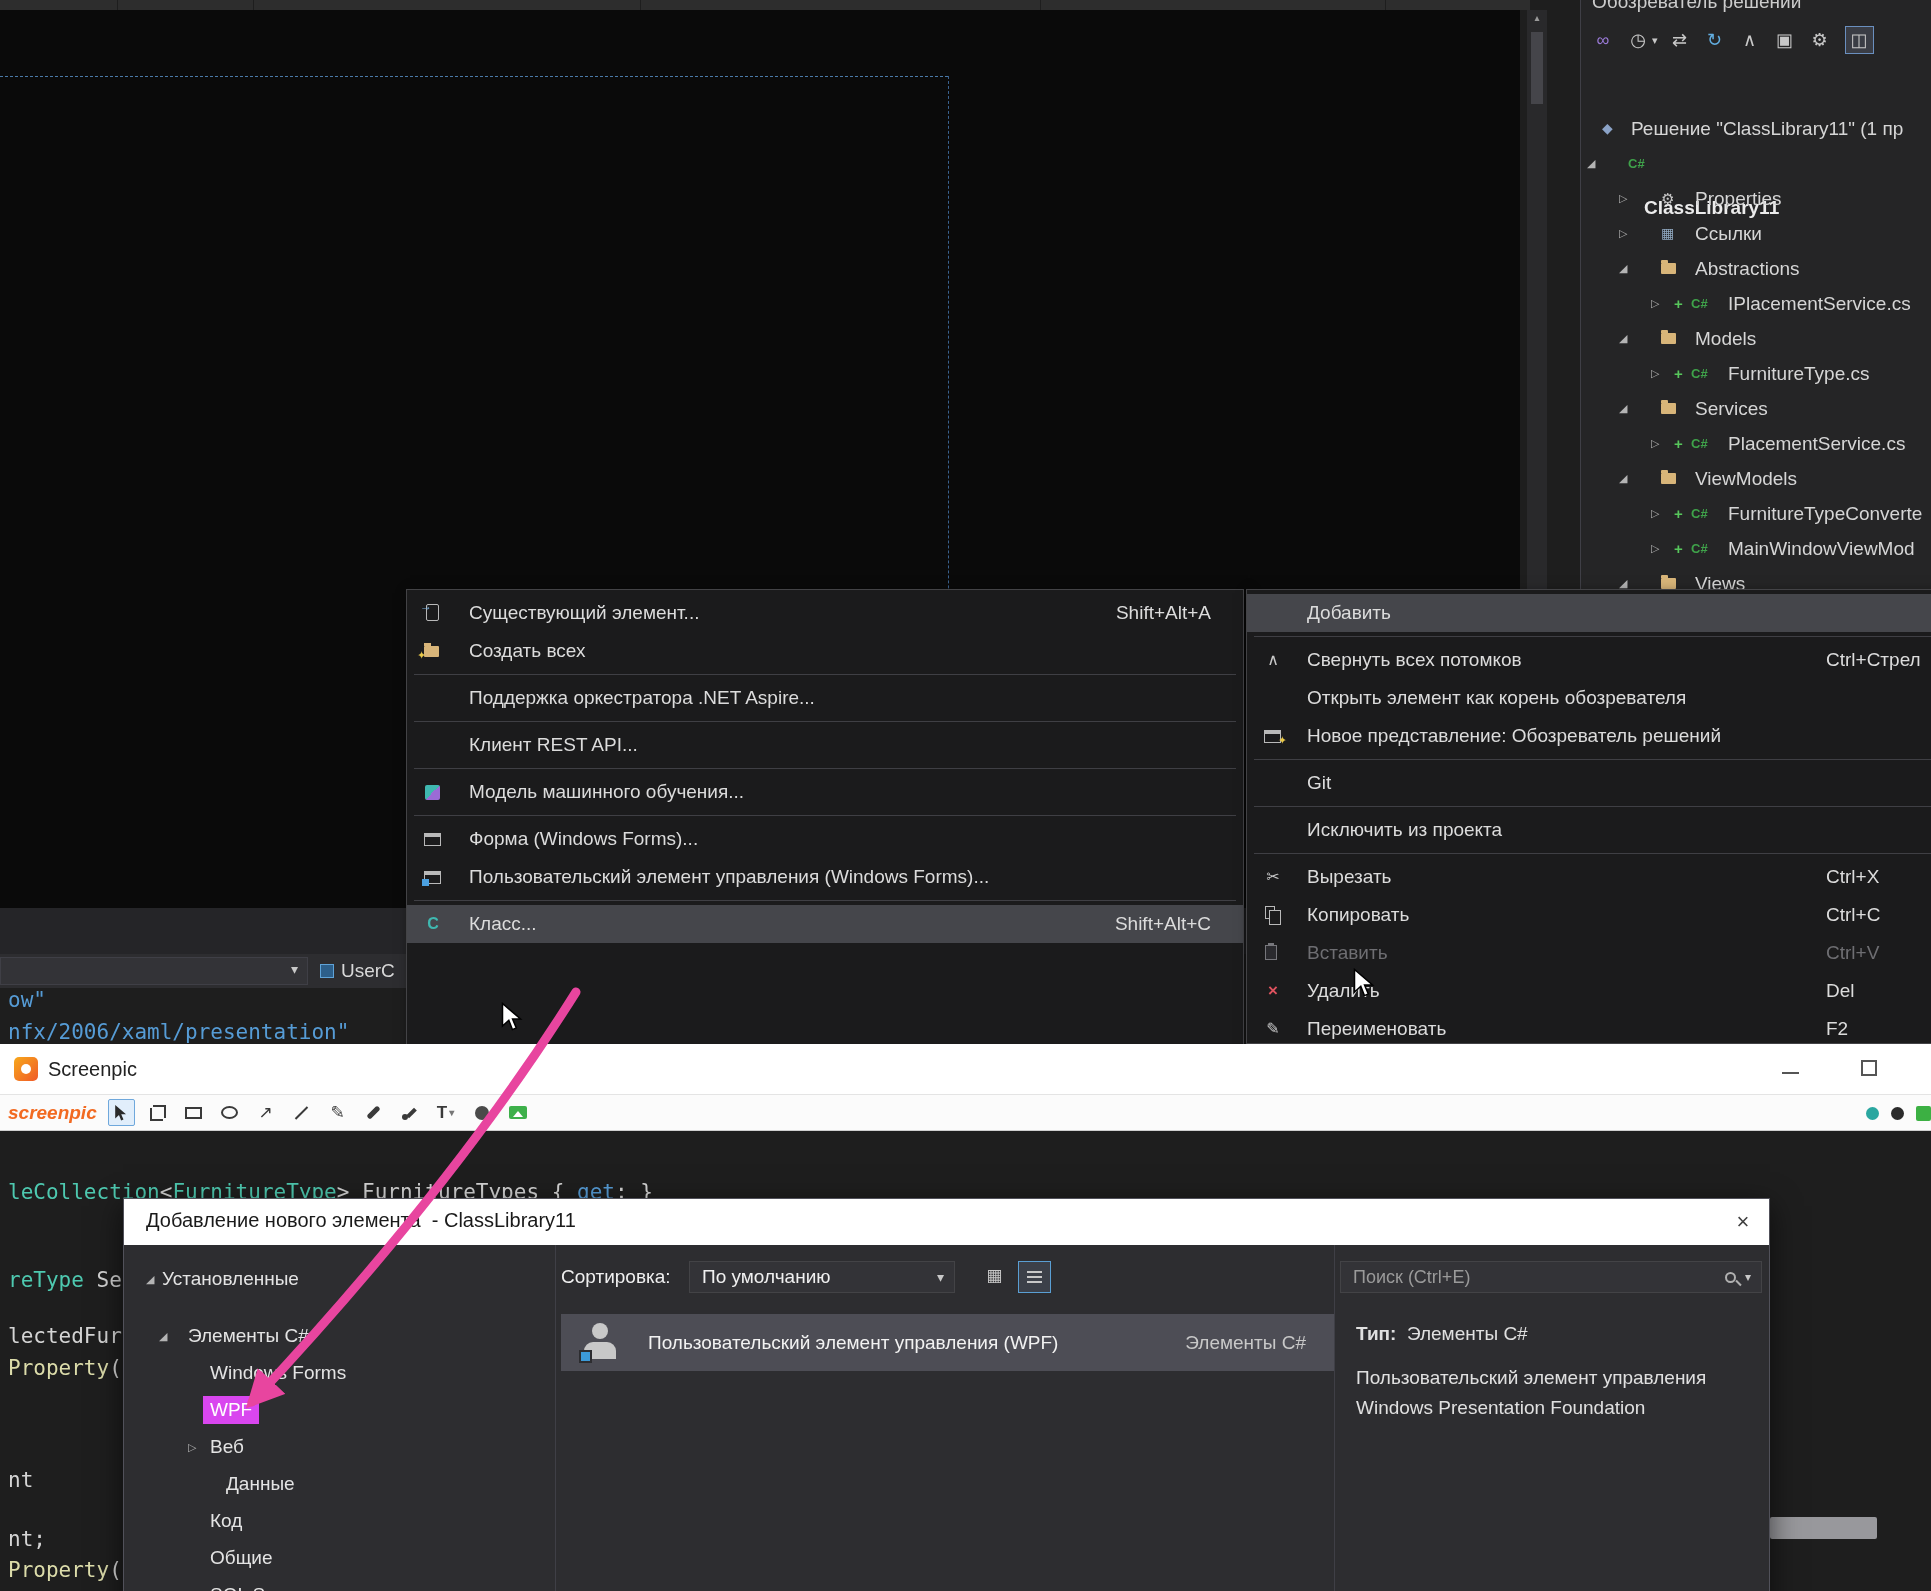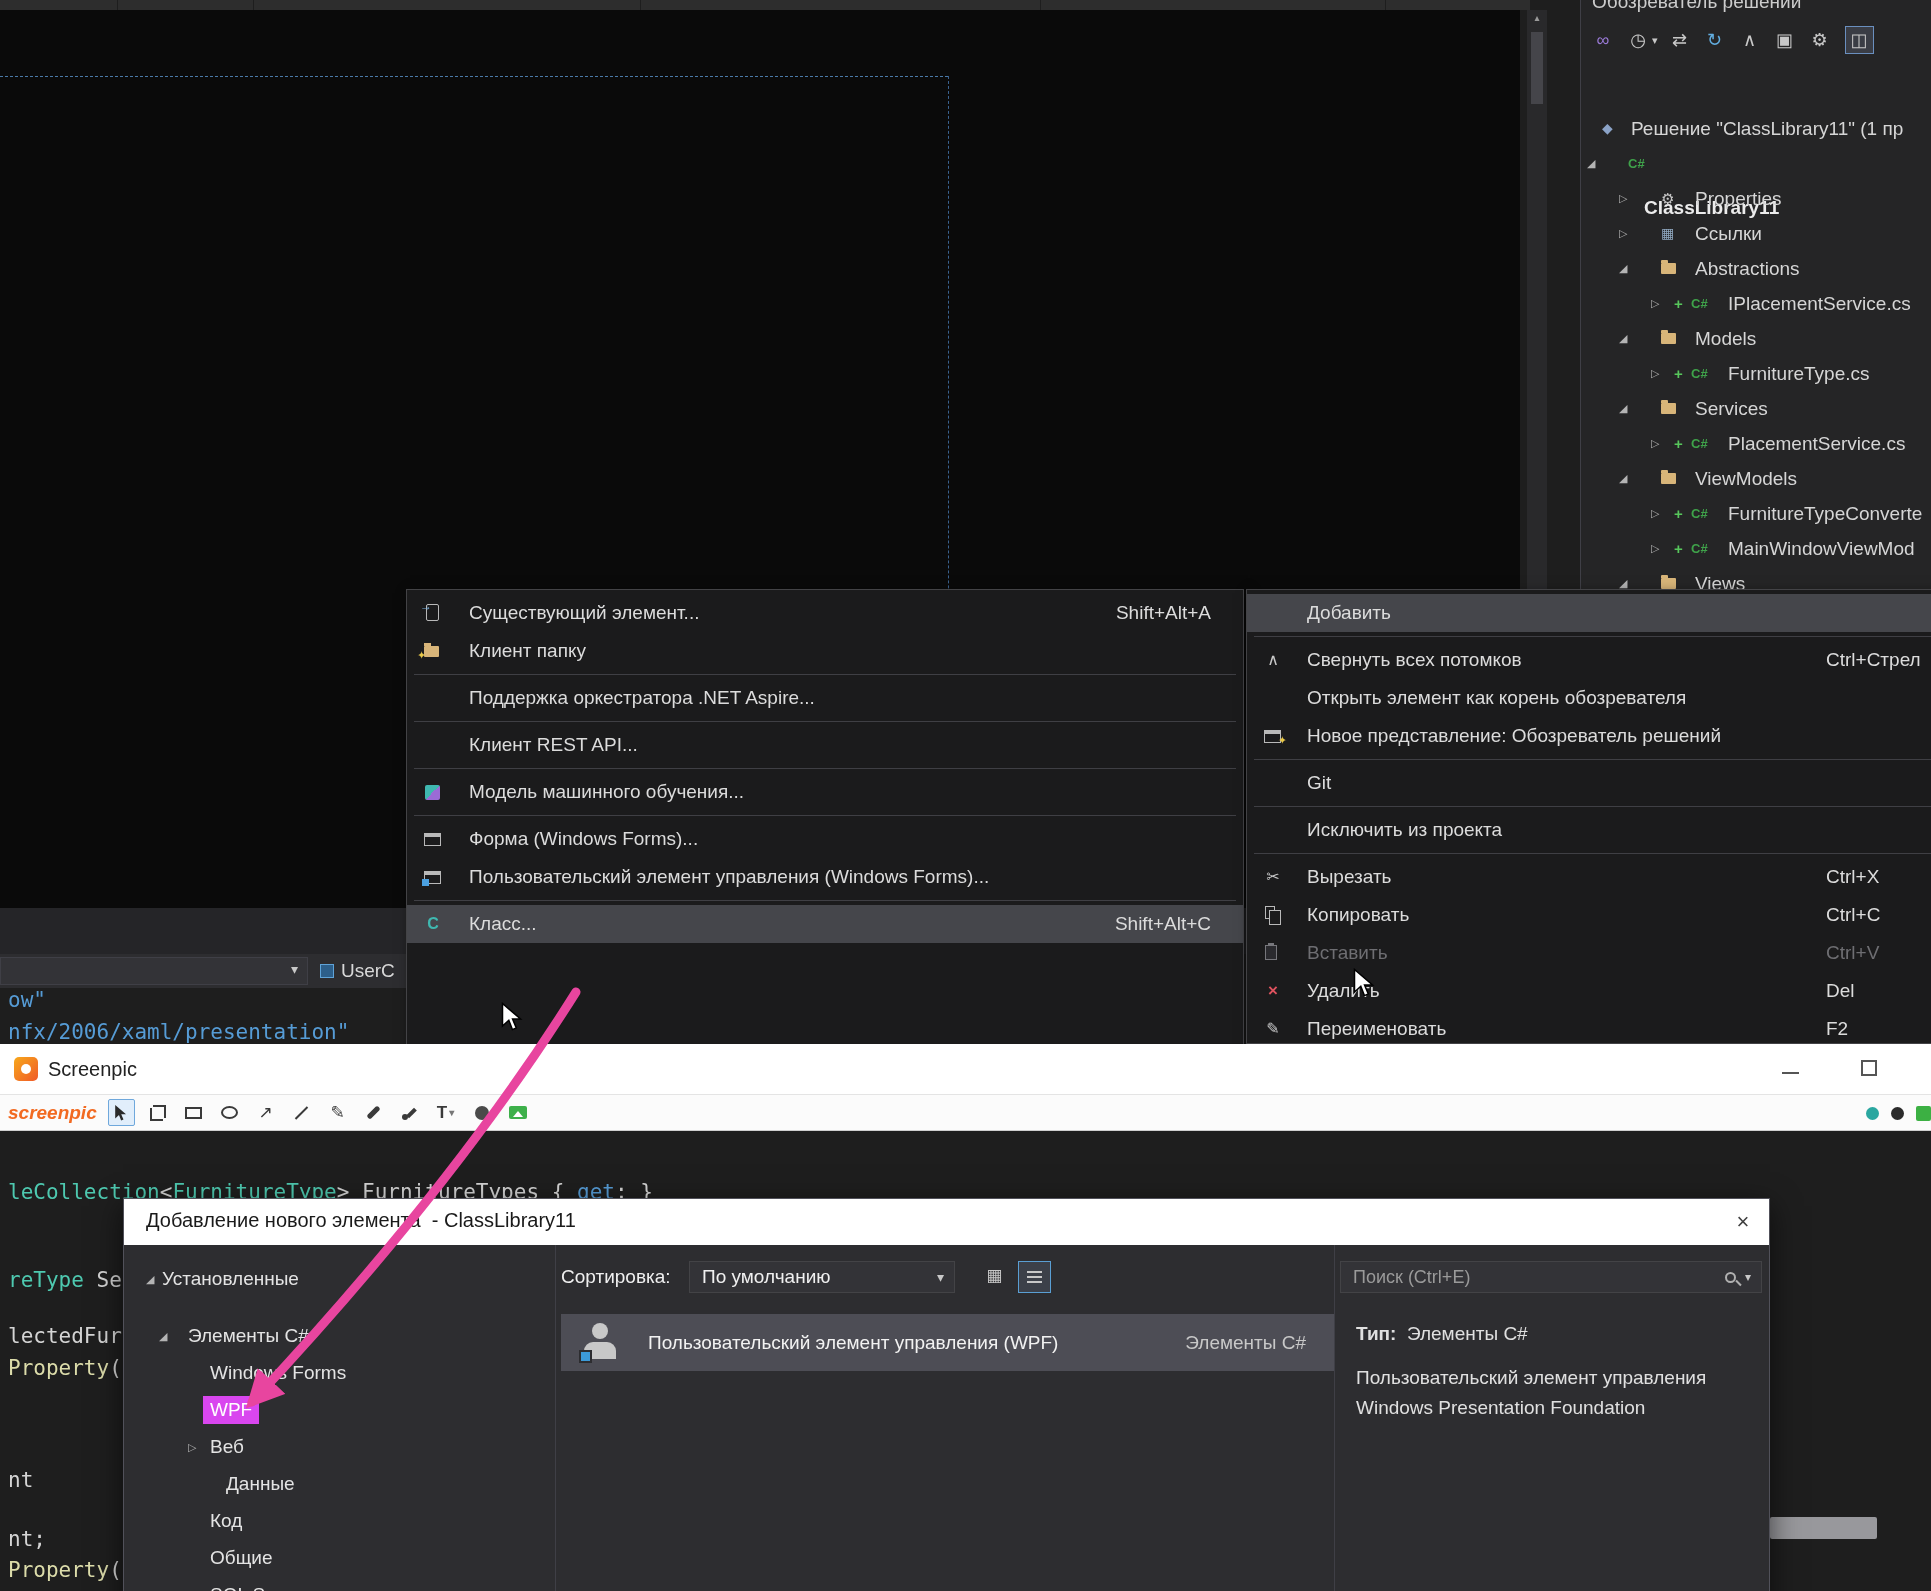--- a/index.html
+++ b/index.html
@@ -288,21 +288,21 @@
           <div class="sx-row" style="top: 566px;">
             <span class="sx-exp" style="left: 38px;">◢</span>
             <span class="sxi sxi-folder" style="left: 80px;"></span>
             <span class="sx-label" style="left: 114px;">Views</span>
           </div>
         </div>
     </div>
 
     <div class="menu menu-add" id="menu-add">
         <div class="mrow"><span class="mi-doc exist"></span><span class="mlabel">Существующий элемент...</span><span class="msc">Shift+Alt+A</span></div>
-        <div class="mrow"><span class="mi-fold"></span><span class="mlabel">Клиент папку</span></div>
+        <div class="mrow"><span class="mi-fold"></span><span class="mlabel">Создать всех</span></div>
         <div class="msep"></div>
         <div class="mrow"><span class="mlabel">Поддержка оркестратора .NET Aspire...</span></div>
         <div class="msep"></div>
         <div class="mrow"><span class="mlabel">Клиент REST API...</span></div>
         <div class="msep"></div>
         <div class="mrow"><span class="mi-ml"></span><span class="mlabel">Модель машинного обучения...</span></div>
         <div class="msep"></div>
         <div class="mrow"><span class="mi-win"></span><span class="mlabel">Форма (Windows Forms)...</span></div>
         <div class="mrow"><span class="mi-win uc"></span><span class="mlabel">Пользовательский элемент управления (Windows Forms)...</span></div>
         <div class="msep"></div>

